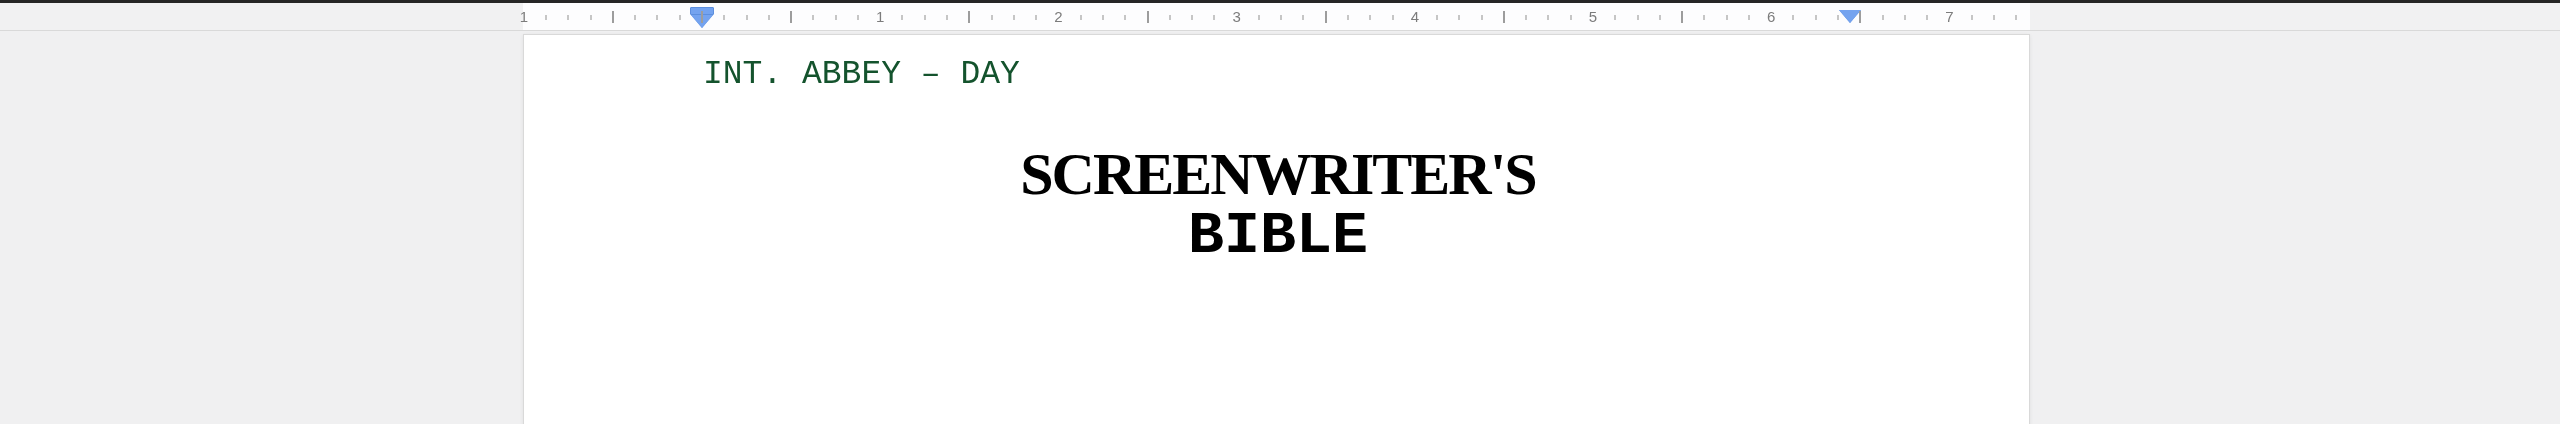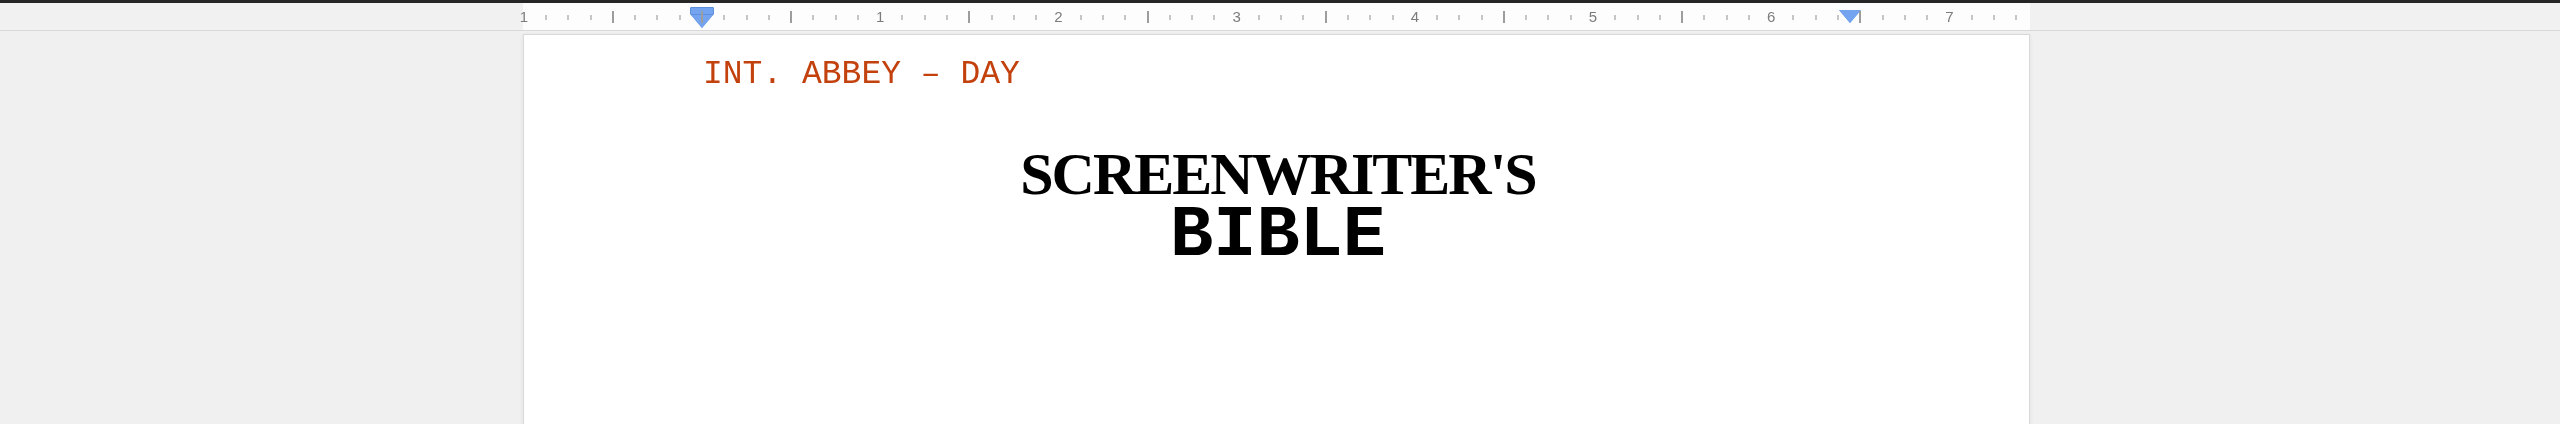--- a/index.html
+++ b/index.html
@@ -24,29 +24,29 @@
             border-right:11px solid transparent;border-top:13px solid #74a3ef;
             filter:drop-shadow(0 0 0.5px #5d8fdd);}
 
   
   .canvas{position:absolute;left:0;top:31px;width:2560px;height:393px;background:#f0f0f1;}
   .page{position:absolute;left:523px;top:3px;width:1505px;height:480px;
         background:#ffffff;border:1px solid #d9d9d9;border-bottom:none;
         box-shadow:0 1px 4px rgba(0,0,0,0.07);}
 
   .mono-line{position:absolute;left:179px;font-family:"Liberation Mono",monospace;
-             font-size:33px;line-height:33px;color:#c2410c;white-space:pre;}
+             font-size:33px;line-height:33px;color:#14532d;white-space:pre;}
   .scene-heading{top:23px;}
   .action-line{top:62px;}
 
   .title-line{position:absolute;left:179px;width:1150px;text-align:center;color:#000;white-space:pre;}
   .title-1{top:101px;font-family:Liberation Serif, serif;font-weight:700;
            font-size:60px;line-height:76px;letter-spacing:-2px;}
   .title-2{top:156px;font-family:"Liberation Mono",monospace;font-weight:700;
-           font-size:72px;line-height:90px;}
+           font-size:60px;line-height:90px;}
 </style>
 </head>
 <body>
 
 <div class="screen">
 
   <div class="top-edge"></div>
 
   <div class="ruler" id="ruler">
     <div class="ruler-band" id="ruler-band" style="left: 523px; width: 1507px;"></div>

